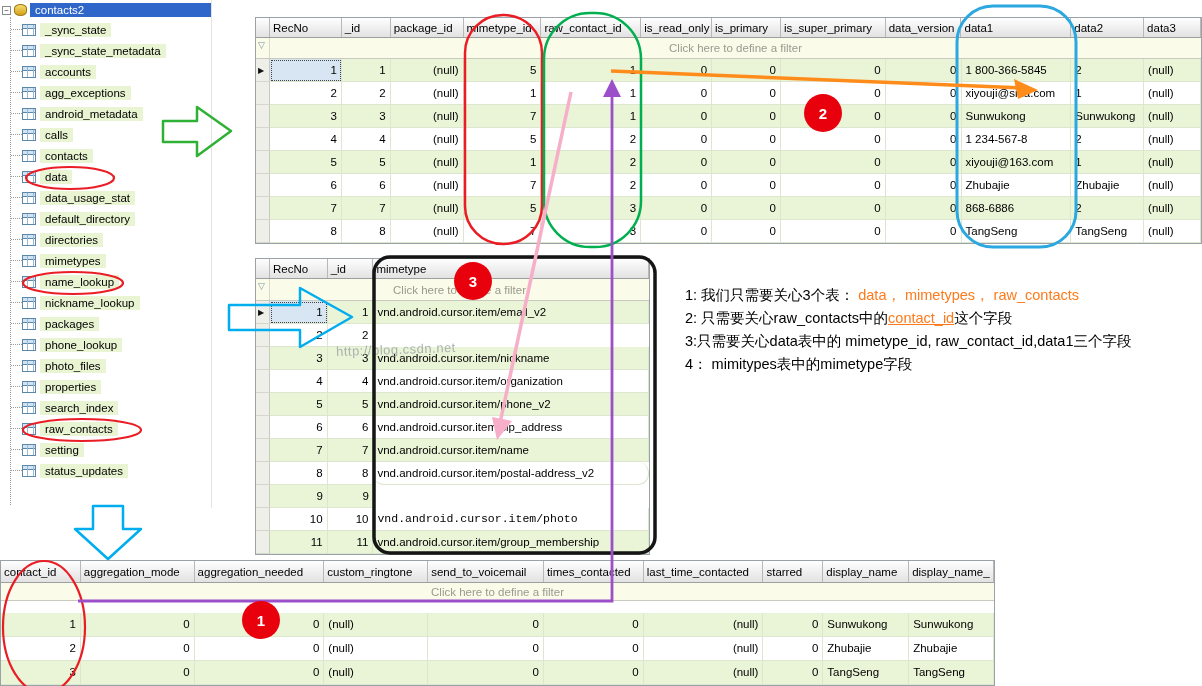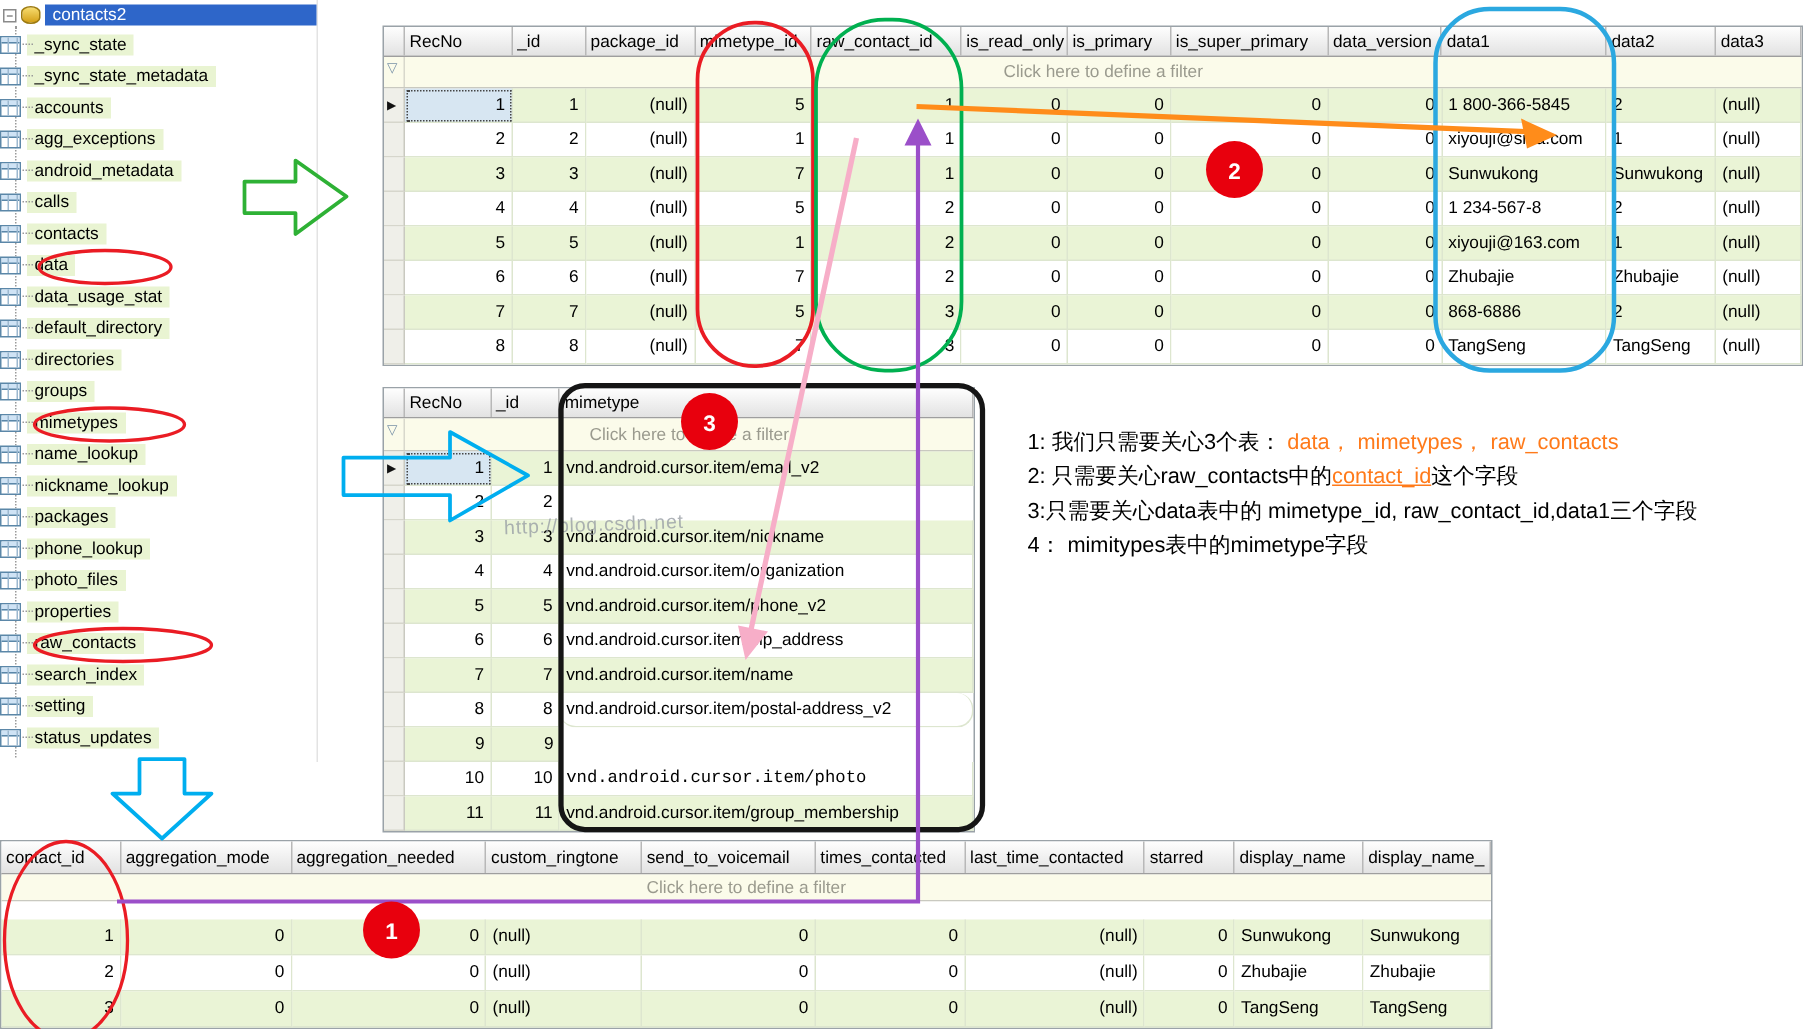--- a/index.html
+++ b/index.html
@@ -14,21 +14,21 @@
   .expand-box{width:9px;height:9px;border:1px solid #8a8a8a;font-size:8px;line-height:7px;
               text-align:center;color:#333;background:#fff;flex:0 0 auto}
   .expand-box::before{content:"−"}
   .db-icon{width:13px;height:12px;margin:0 3px;background:linear-gradient(#f7dc6f,#d4a017);
            border:1px solid #9c7a10;border-radius:50%/35%;flex:0 0 auto}
   .root-label{flex:1;background:#2e66c9;color:#fff;font-size:11.5px;padding:1px 5px;
               white-space:nowrap;overflow:hidden}
   #tree-items{position:relative}
   #tree-items::before{content:"";position:absolute;left:10px;top:-2px;height:488px;
                       border-left:1px dotted #9a9a9a}
-  .tree-item{height:21px;display:flex;align-items:center;position:relative}
+  .tree-item{height:21px;display:flex;align-items:center;padding-left:22px;position:relative}
   .connector{position:absolute;left:11px;top:10px;width:11px;border-top:1px dotted #9a9a9a}
   .tbl-icon{width:14px;height:12px;margin-right:4px;border:1px solid #5b87a8;background:#fff;
             position:relative;flex:0 0 auto}
   .tbl-icon::before{content:"";position:absolute;left:0;right:0;top:0;height:3px;
                     background:#cfe3f5;border-bottom:1px solid #5b87a8}
   .tbl-icon::after{content:"";position:absolute;top:0;bottom:0;left:4px;width:5px;
                    border-left:1px solid #9cb8cf;border-right:1px solid #9cb8cf}
   .tree-label{font-size:11.5px;background:#e9f4d2;padding:1px 5px;white-space:nowrap}
 
   
@@ -130,25 +130,20 @@
           <span class="tree-label">default_directory</span>
         </div>
         <div class="tree-item">
           <span class="connector"></span>
           <span class="tbl-icon"></span>
           <span class="tree-label">directories</span>
         </div>
         <div class="tree-item">
           <span class="connector"></span>
           <span class="tbl-icon"></span>
-          <span class="tree-label">groups</span>
-        </div>
-        <div class="tree-item">
-          <span class="connector"></span>
-          <span class="tbl-icon"></span>
           <span class="tree-label">mimetypes</span>
         </div>
         <div class="tree-item">
           <span class="connector"></span>
           <span class="tbl-icon"></span>
           <span class="tree-label">name_lookup</span>
         </div>
         <div class="tree-item">
           <span class="connector"></span>
           <span class="tbl-icon"></span>
@@ -170,26 +165,26 @@
           <span class="tree-label">photo_files</span>
         </div>
         <div class="tree-item">
           <span class="connector"></span>
           <span class="tbl-icon"></span>
           <span class="tree-label">properties</span>
         </div>
         <div class="tree-item">
           <span class="connector"></span>
           <span class="tbl-icon"></span>
+          <span class="tree-label">search_index</span>
+        </div>
+        <div class="tree-item">
+          <span class="connector"></span>
+          <span class="tbl-icon"></span>
           <span class="tree-label">raw_contacts</span>
-        </div>
-        <div class="tree-item">
-          <span class="connector"></span>
-          <span class="tbl-icon"></span>
-          <span class="tree-label">search_index</span>
         </div>
         <div class="tree-item">
           <span class="connector"></span>
           <span class="tbl-icon"></span>
           <span class="tree-label">setting</span>
         </div>
         <div class="tree-item">
           <span class="connector"></span>
           <span class="tbl-icon"></span>
           <span class="tree-label">status_updates</span>

